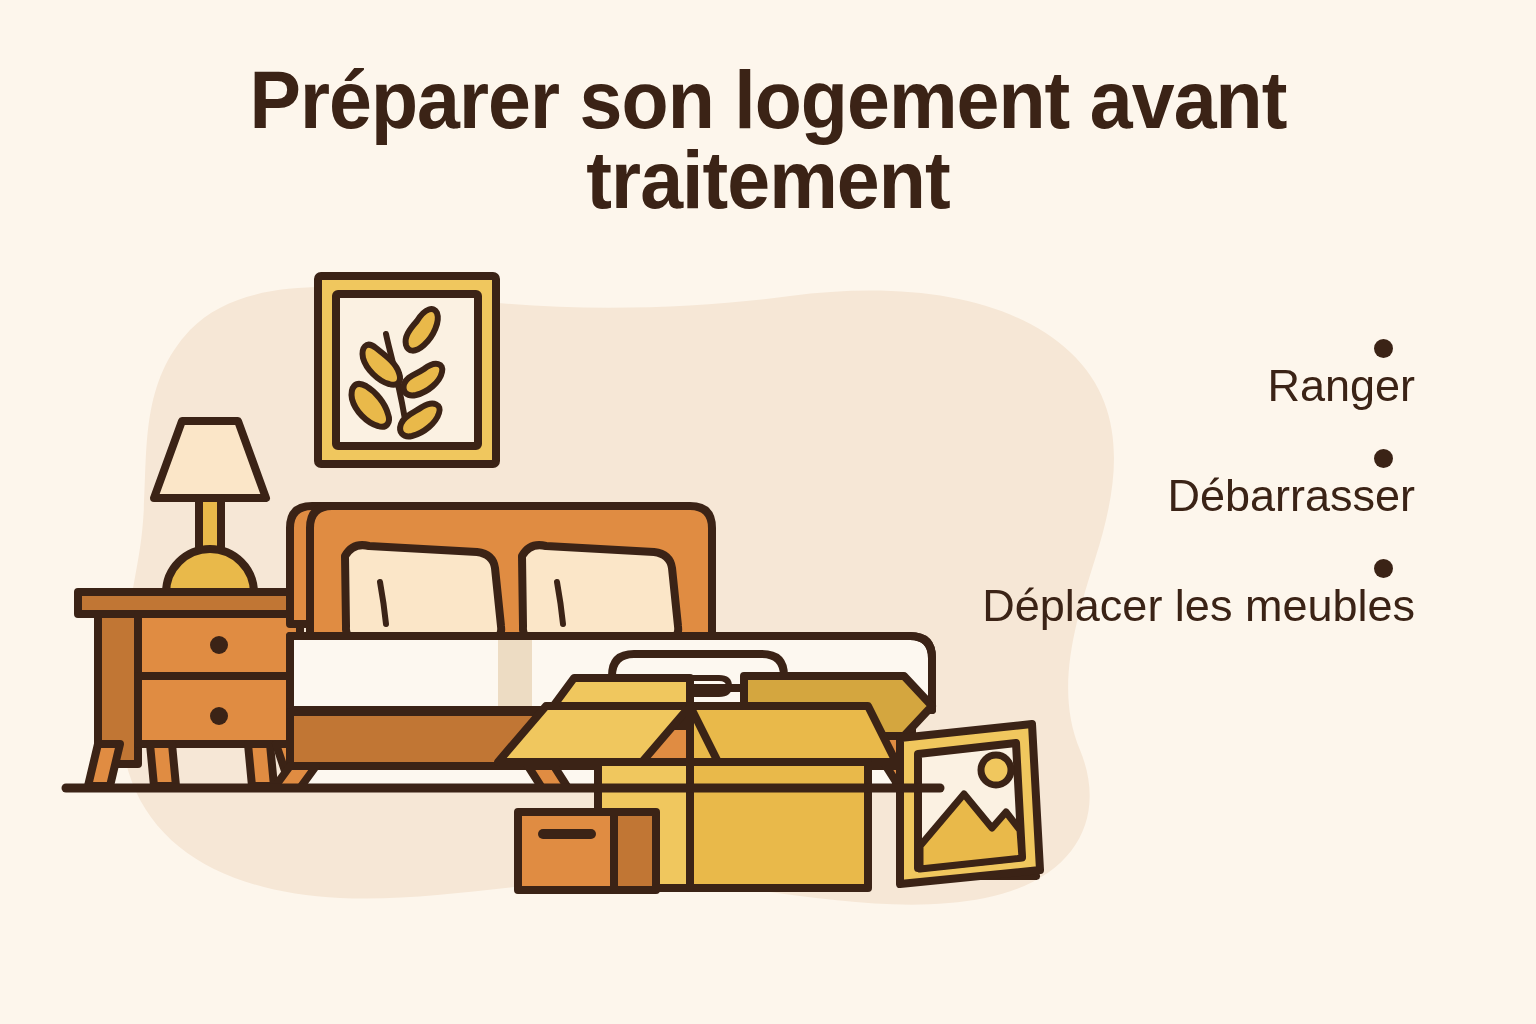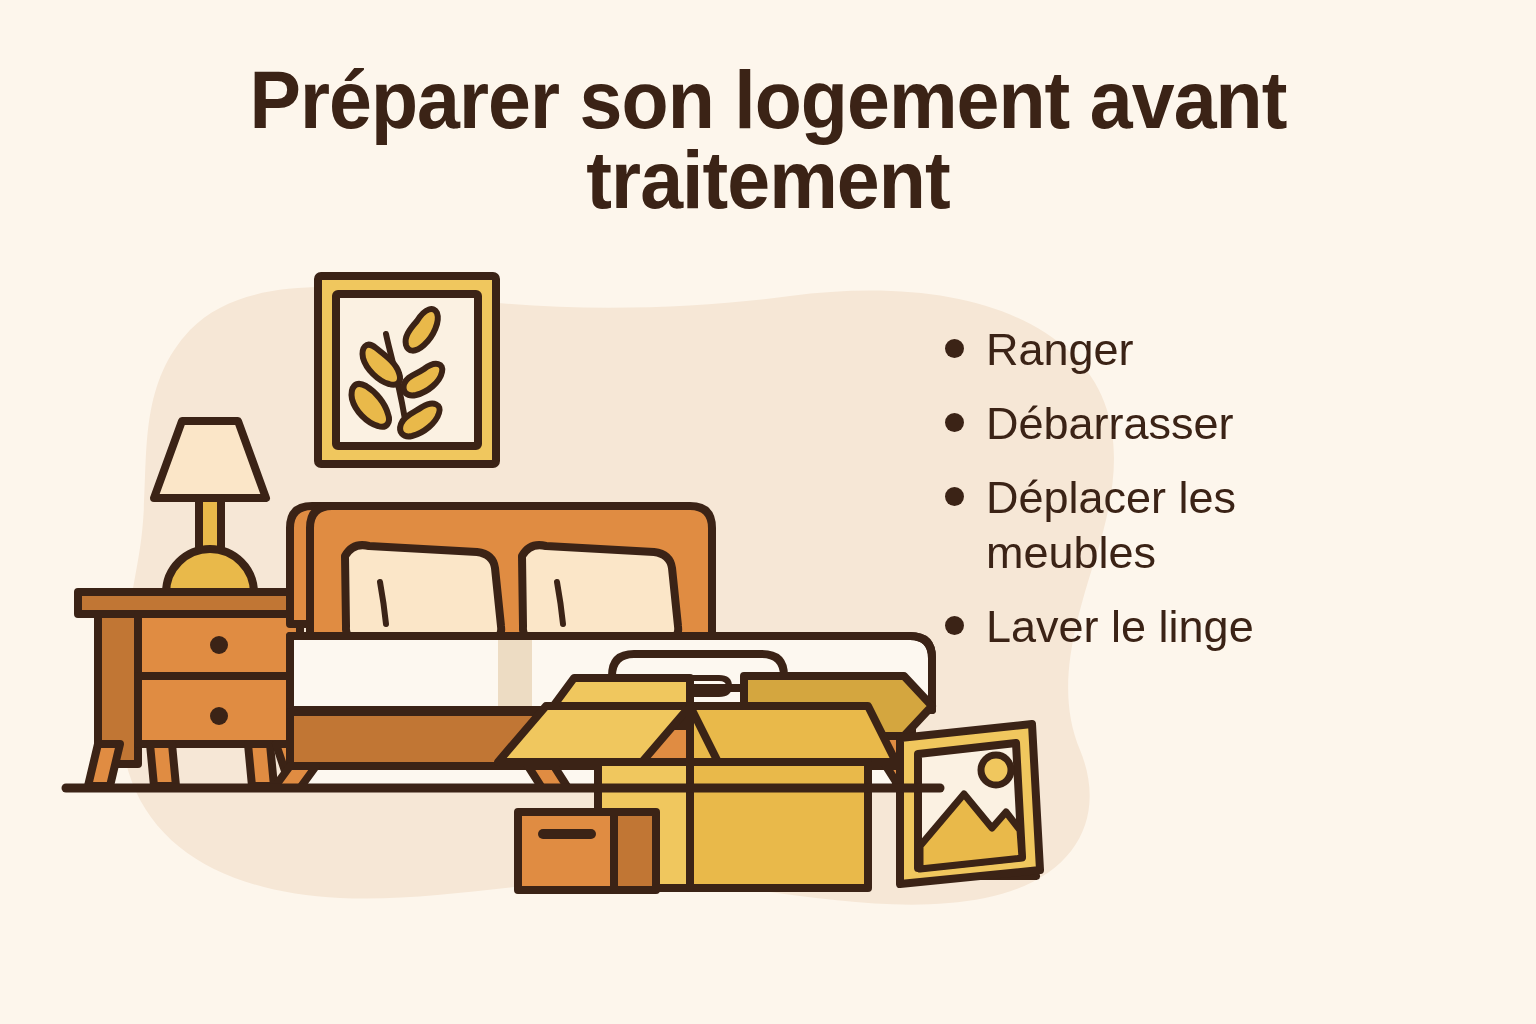--- a/index.html
+++ b/index.html
@@ -25,22 +25,23 @@
     letter-spacing:-1px;
     transform:scaleX(0.94);
     transform-origin:center top;
   }
   .bullets{
     position:absolute;
     left:945px;top:322px;width:470px;
   }
   .bullet-row{
     display:flex;
-    align-items:flex-start;
+    align-items:flex-end;
     margin-bottom:18px;
+    flex-direction:column;
   }
   .bullet-dot{
     flex:0 0 auto;
     width:19px;height:19px;
     border-radius:50%;
     background:#3b2316;
     margin-top:17px;
     margin-right:22px;
   }
   .bullet-label{
@@ -220,20 +221,16 @@
     <div class="bullet-row">
       <span class="bullet-dot"></span>
       <span class="bullet-label">Débarrasser</span>
     </div>
 
     <div class="bullet-row">
       <span class="bullet-dot"></span>
       <span class="bullet-label">Déplacer les meubles</span>
     </div>
 
-    <div class="bullet-row">
-      <span class="bullet-dot"></span>
-      <span class="bullet-label">Laver le linge</span>
-    </div>
 
   </div>
 
 </div>
 
 </body></html>

